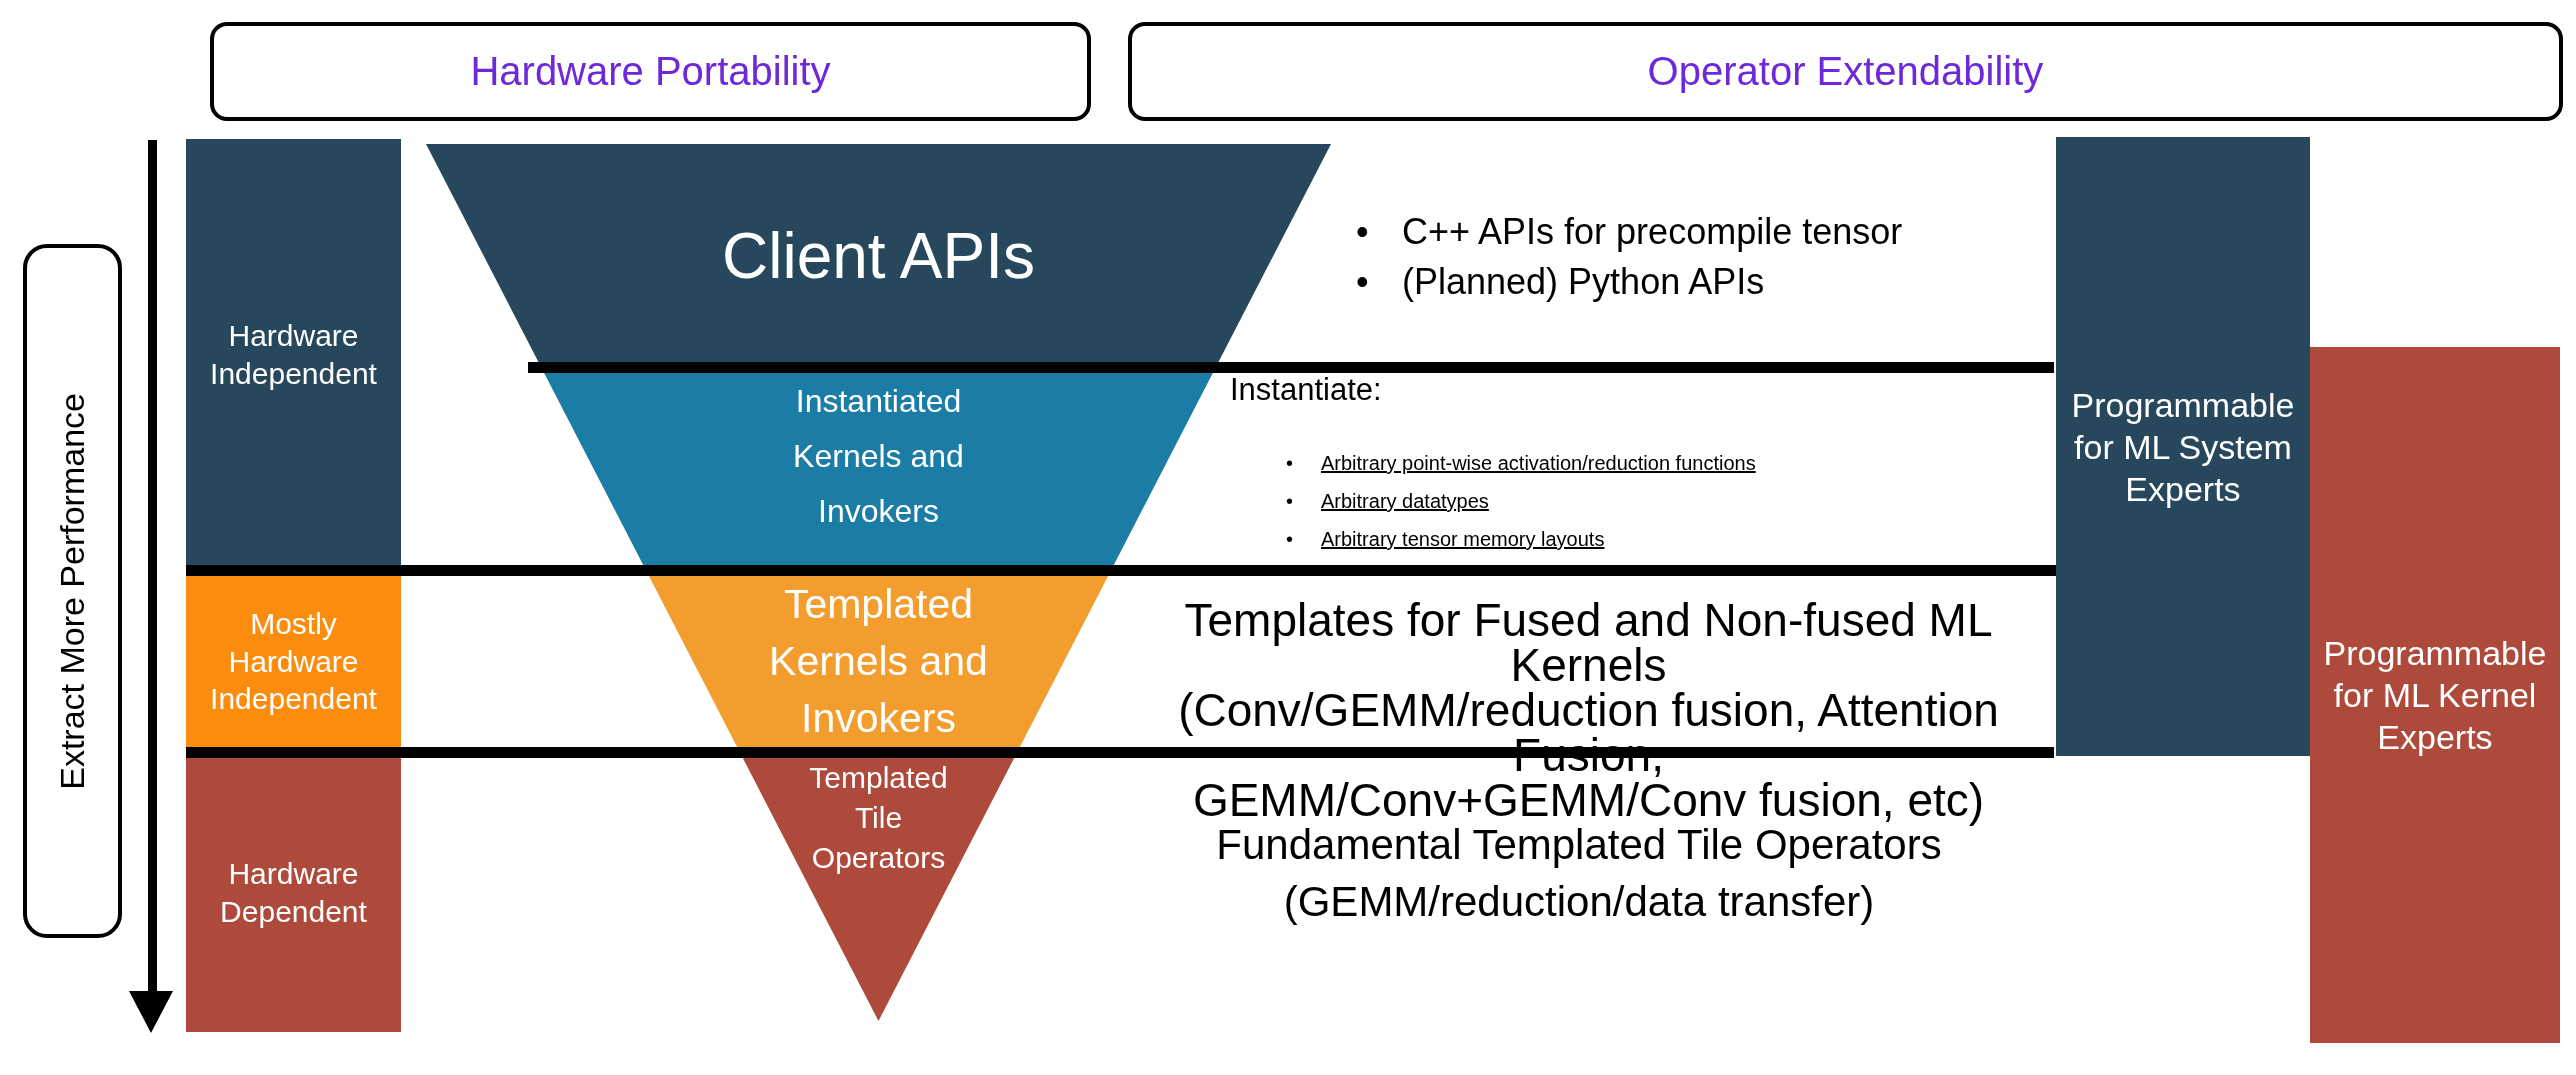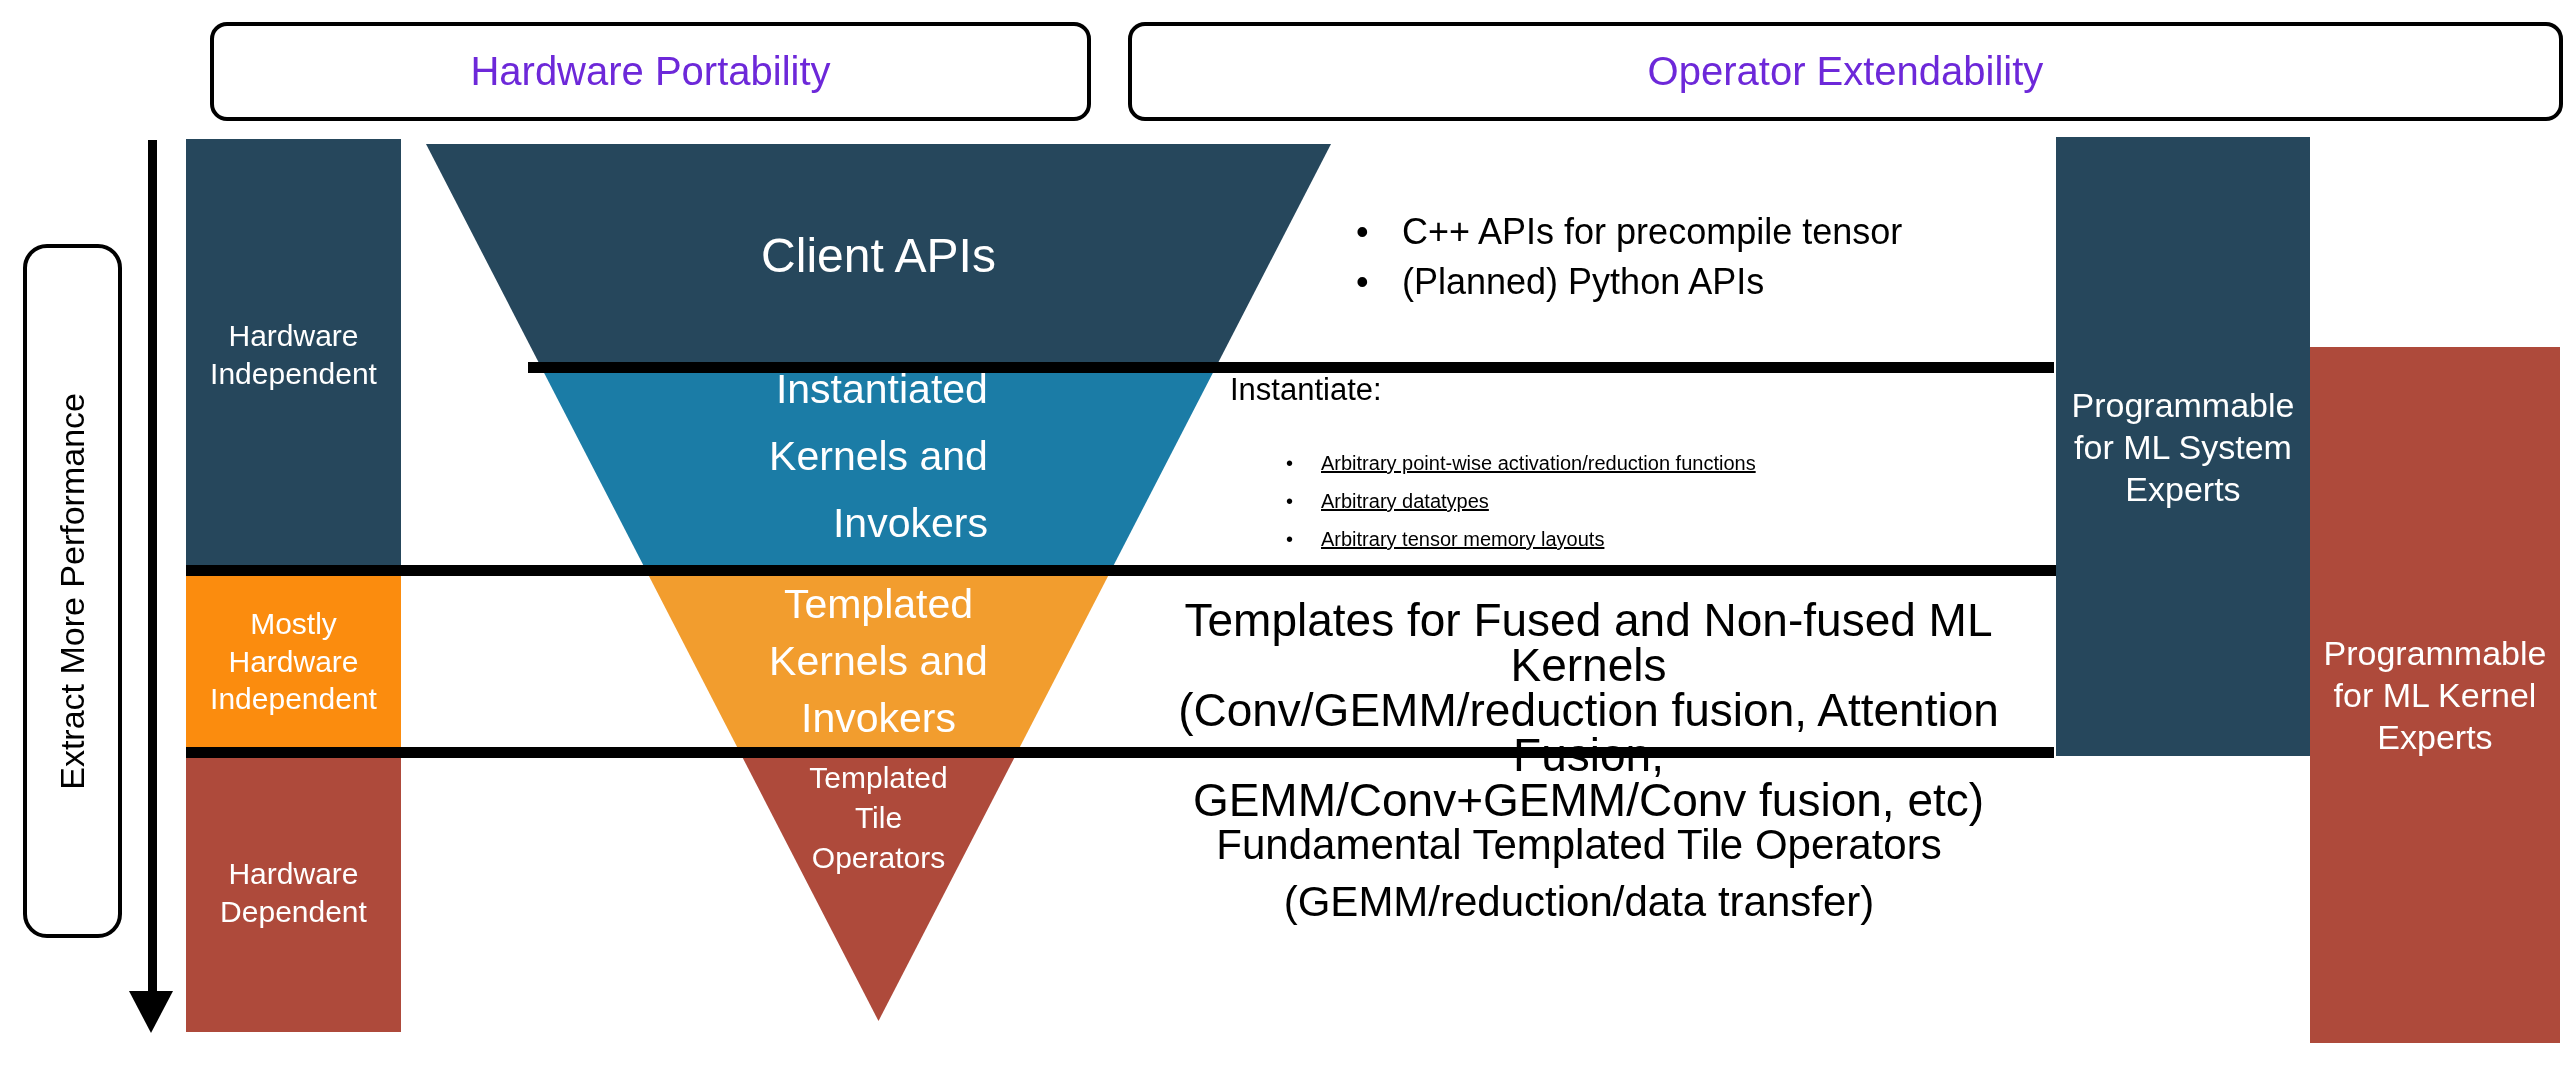--- a/index.html
+++ b/index.html
@@ -34,22 +34,22 @@
              color:var(--text-white); font-size:30px; line-height:1.26; text-align:center;}
   .lc-blue{top:139px; height:431px; background:var(--dark-blue);}
   .lc-orange{top:570px; height:183px; background:var(--left-orange);}
   .lc-red{top:753px; height:279px; background:var(--brick-red);}
 
   
   .funnel{position:absolute; left:426px; top:144px; width:905px; height:877px;
           clip-path:polygon(0 0, 100% 0, 50% 100%);}
   .band{position:absolute; left:0; width:100%; display:flex; align-items:center; justify-content:center;
         color:var(--text-white); text-align:center;}
-  .band-1{top:0; height:223px; background:var(--dark-blue); font-size:48px;}
-  .band-2{top:223px; height:203px; background:var(--teal); font-size:41px; line-height:67px; padding-bottom:24px;text-align:right;}
+  .band-1{top:0; height:223px; background:var(--dark-blue); font-size:64px;}
+  .band-2{top:223px; height:203px; background:var(--teal); font-size:32px; line-height:55px; padding-bottom:24px;}
   .band-3{top:426px; height:183px; background:var(--funnel-orange); font-size:41px; line-height:57px;}
   .band-4{top:609px; height:268px; background:var(--brick-red); font-size:30px; line-height:40px;
           align-items:flex-start; padding-top:5.3px;}
 
   
   .sep{position:absolute; height:11.2px; background:var(--line-black);}
   .sep-1{left:528px;  top:362px;  width:1526px;}
   .sep-2{left:186px;  top:565px;  width:1870px;}
   .sep-3{left:186px;  top:747px; width:1868px;}
 

